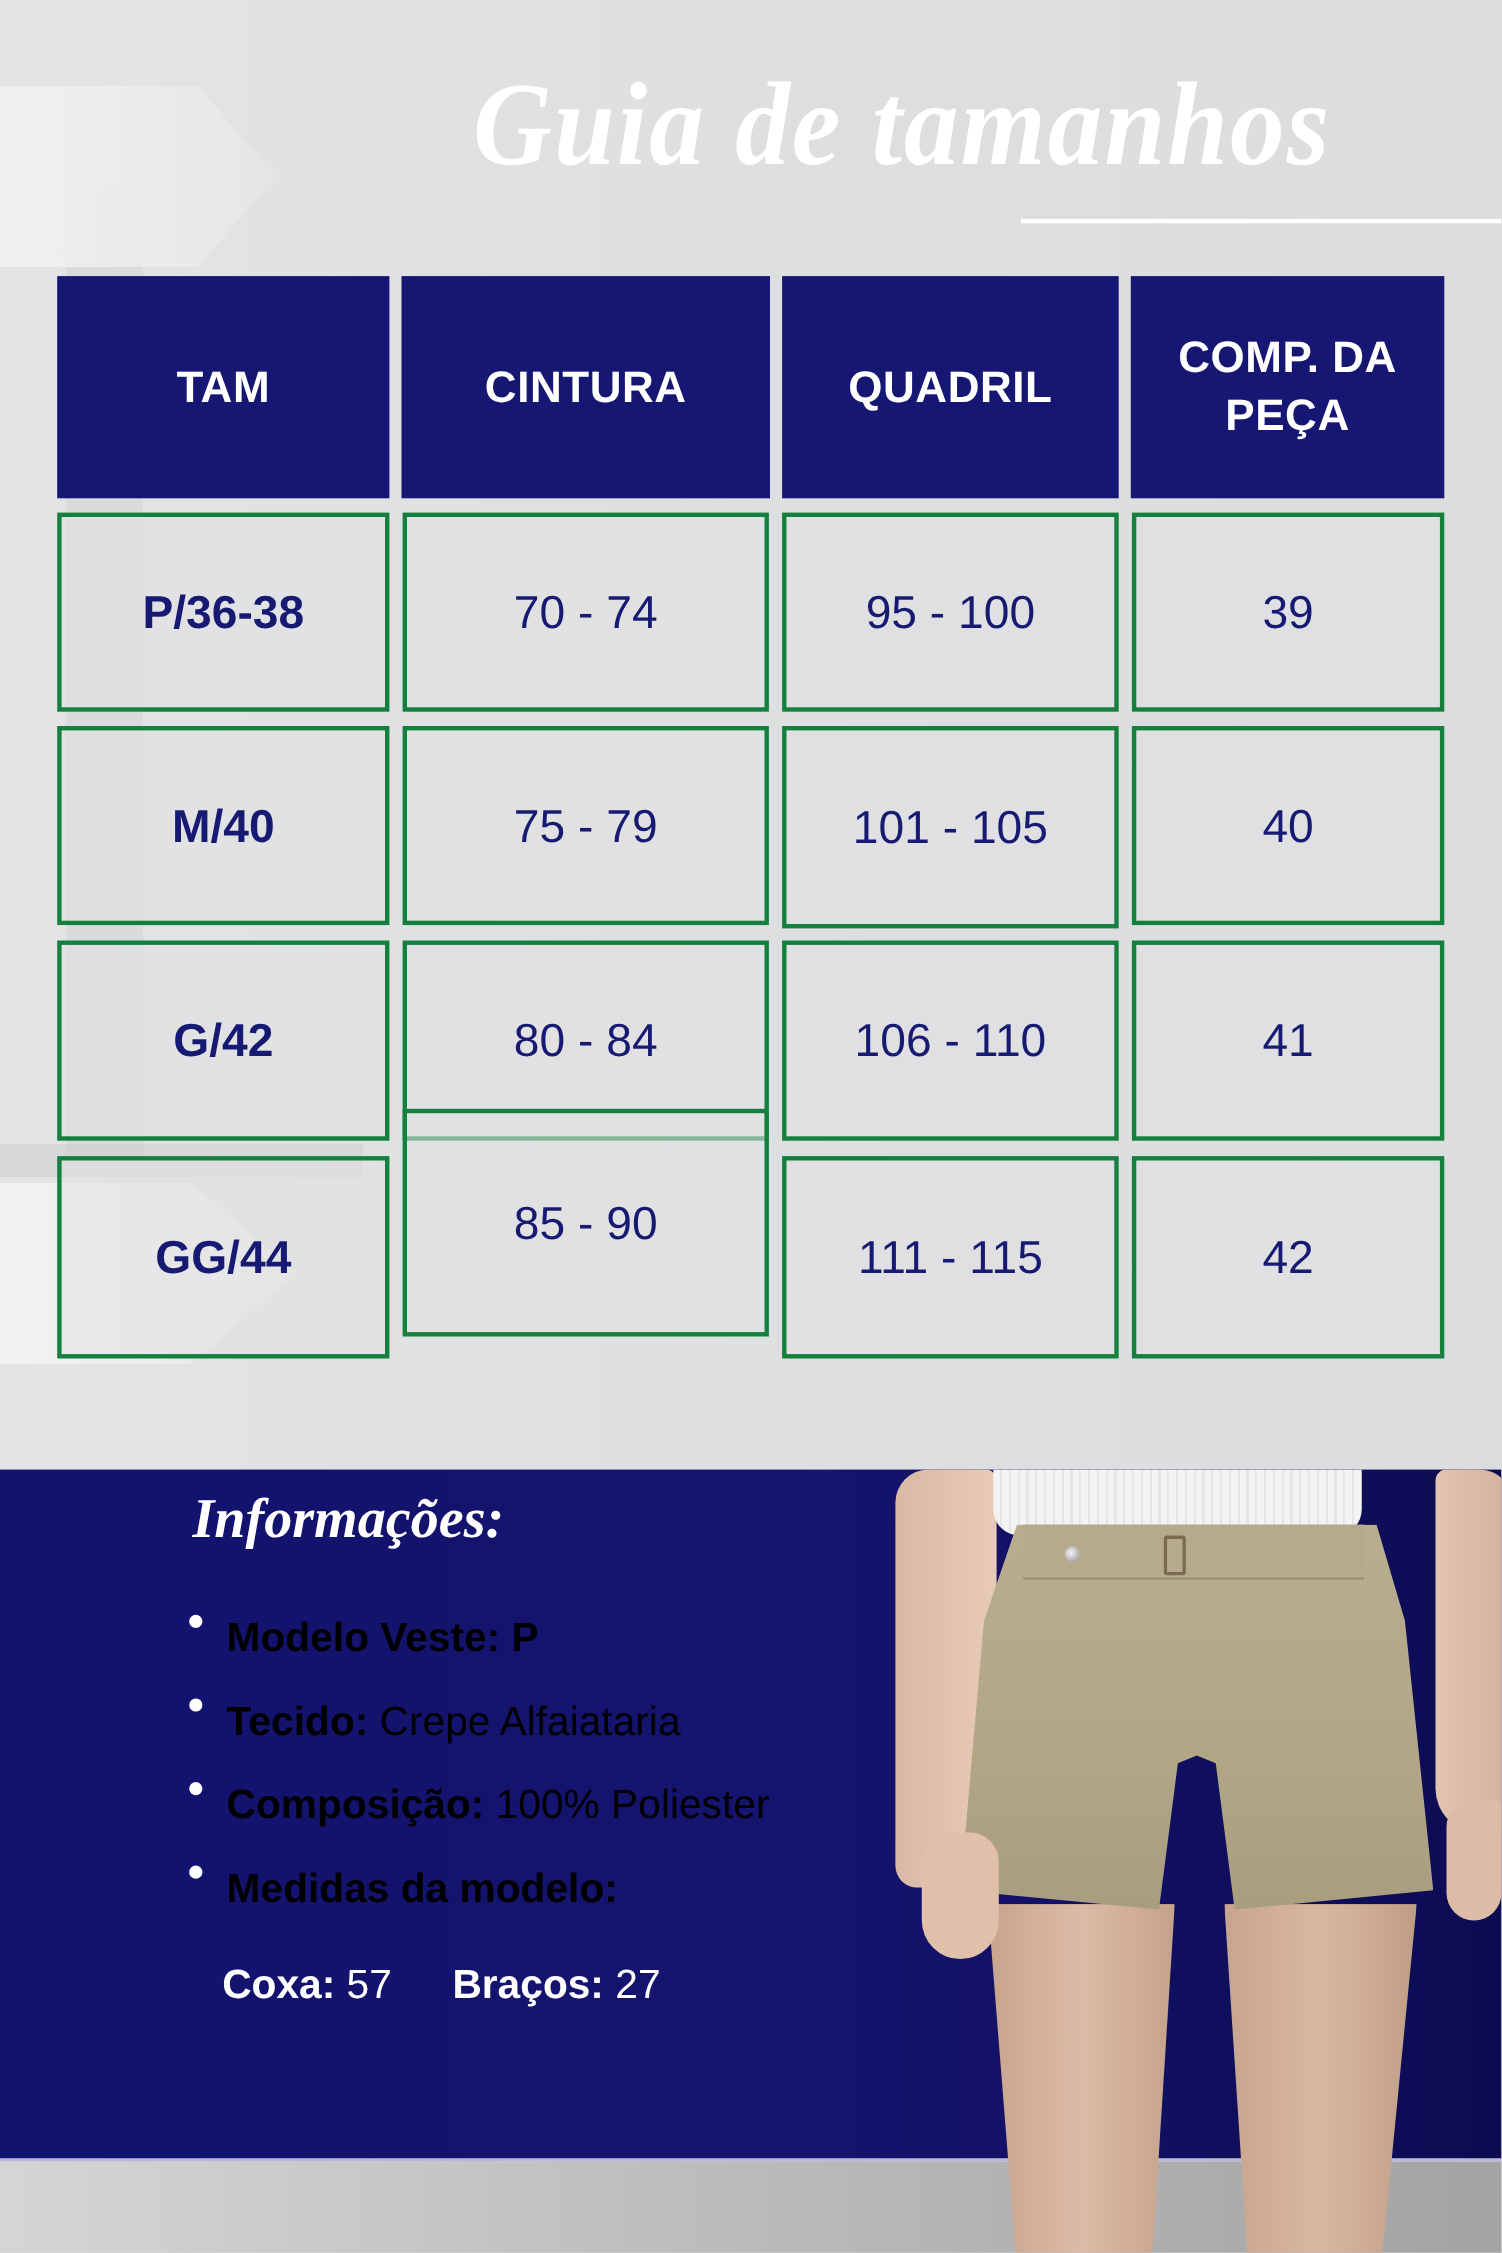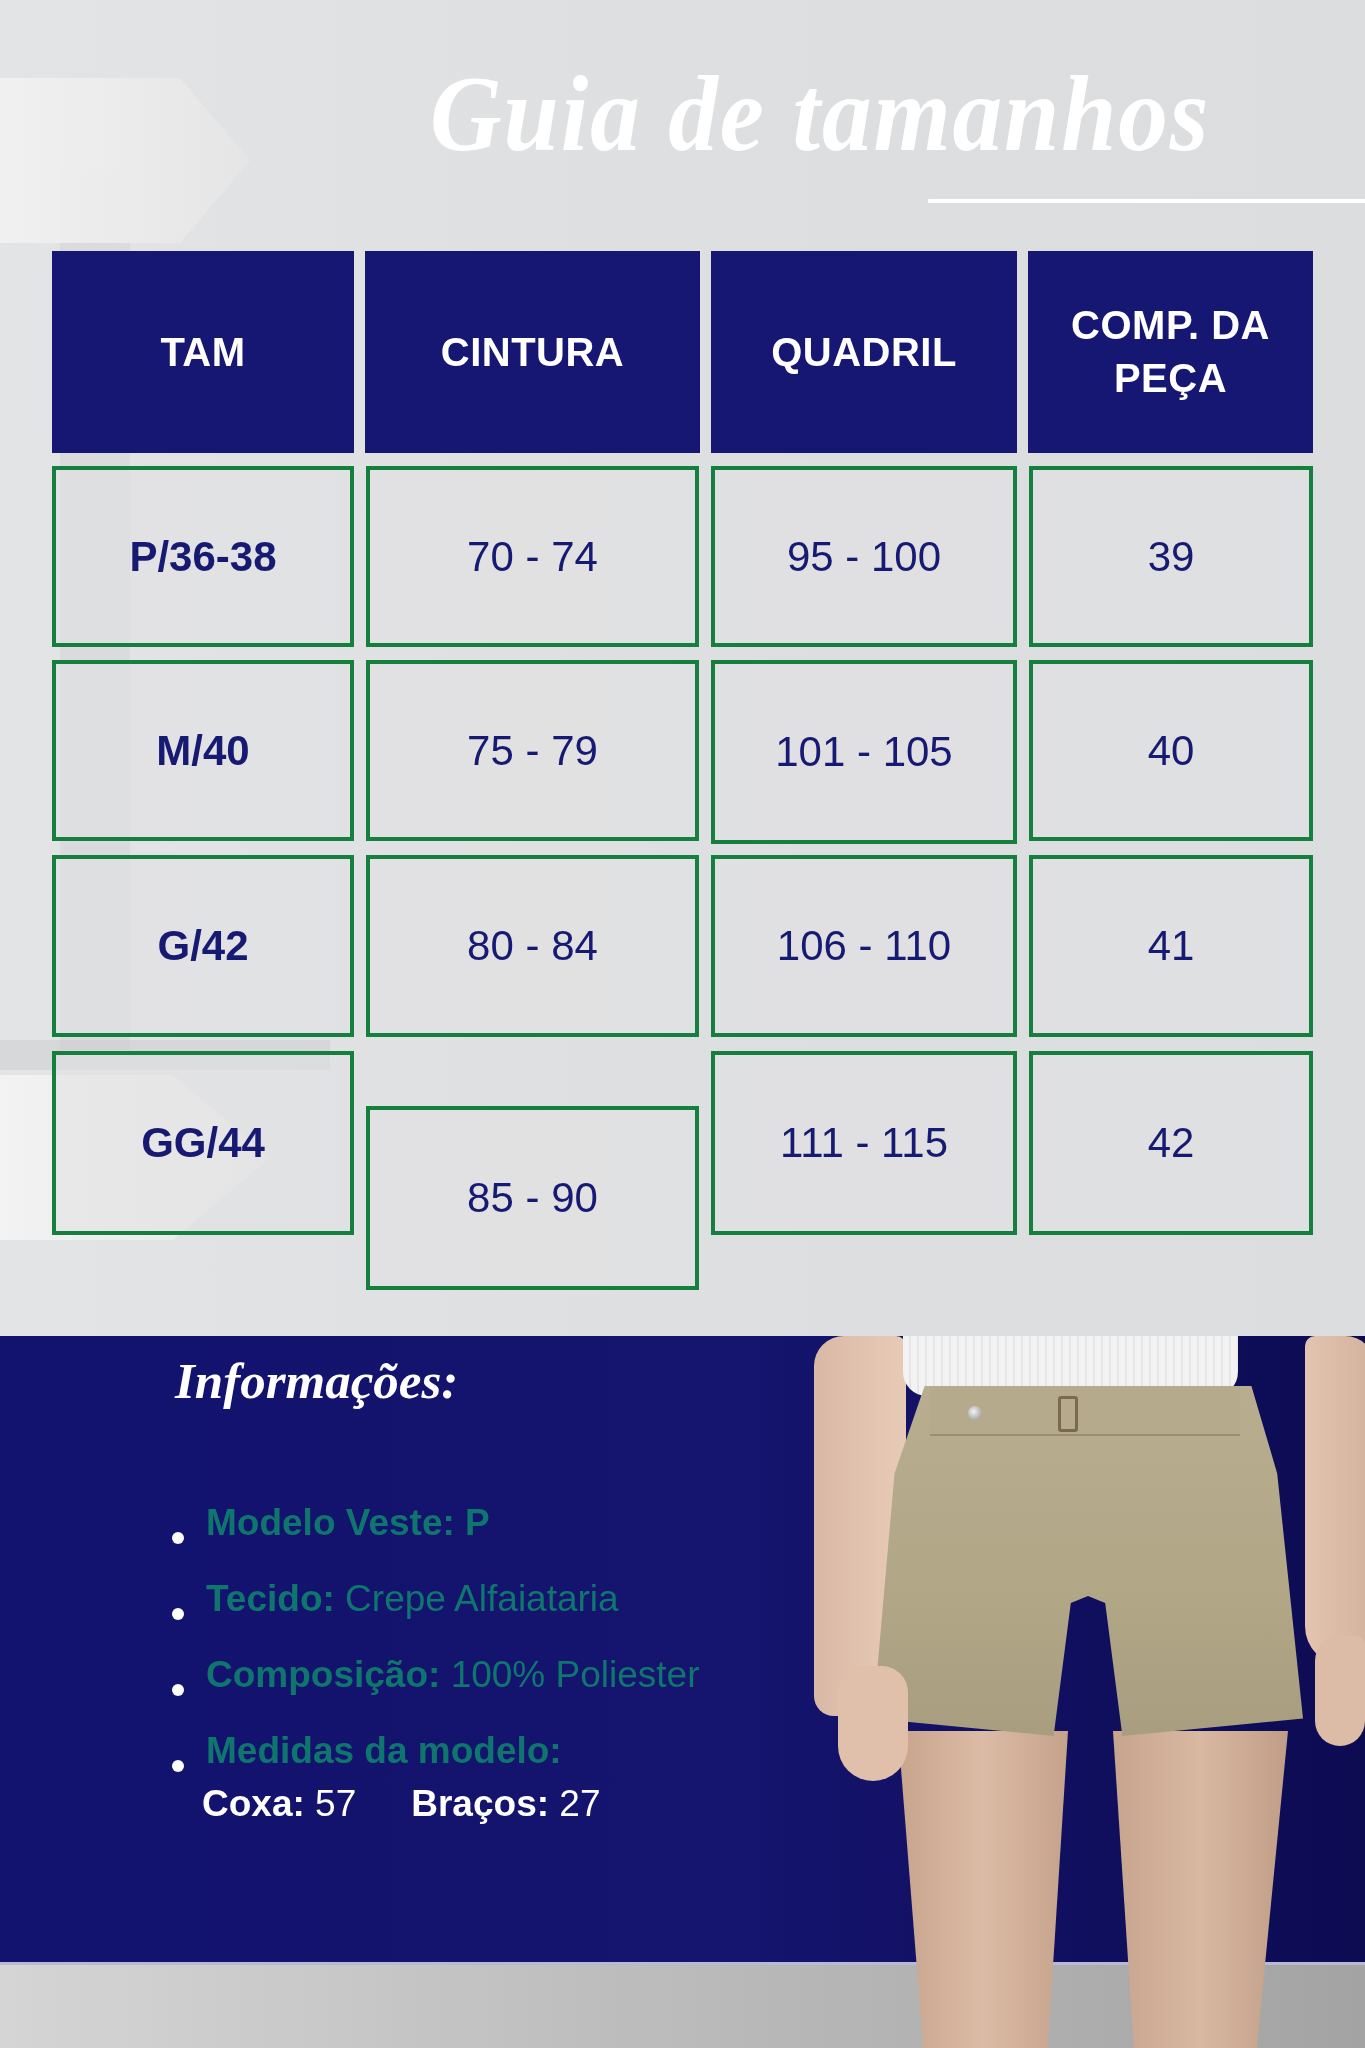--- a/index.html
+++ b/index.html
@@ -124,22 +124,22 @@
     background: #dcbca7; border-radius: 30px 10px 30px 30px;
   }
 
   .info-title {
     position: absolute; left: 175px; top: 1352px;
     font-family: "Liberation Serif", serif; font-style: italic;
     font-size: 51px; color: #ffffff; white-space: nowrap;
   }
   .info-list { position: absolute; left: 172px; top: 1468px; list-style: none; }
   .info-item {
-    display: flex; align-items: flex-end; height: 76px;
-    font-size: 37px; color: #0f766e; white-space: nowrap;
+    display: flex; align-items: flex-start; height: 76px;
+    font-size: 37px; color: #000000; white-space: nowrap;
   }
   .bullet {
     width: 12px; height: 12px; border-radius: 50%; background: #ffffff;
     margin-right: 22px; flex: none;
   }
   .b { font-weight: bold; }
   .measures { position: absolute; left: 202px; top: 1766px; }
   .m-row {
     display: flex; height: 76px; align-items: center;
     font-size: 37px; color: #ffffff; white-space: nowrap;
@@ -178,21 +178,21 @@
   <div class="cell dcell" style="left:366px;top:660px;width:333px;height:181px;">75 - 79</div>
   <div class="cell dcell" style="left:711px;top:660px;width:306px;height:184px;">101 - 105</div>
   <div class="cell dcell" style="left:1029px;top:660px;width:284px;height:181px;">40</div>
 
   <div class="cell dcell first" style="left:52px;top:855px;width:302px;height:182px;">G/42</div>
   <div class="cell dcell" style="left:366px;top:855px;width:333px;height:182px;">80 - 84</div>
   <div class="cell dcell" style="left:711px;top:855px;width:306px;height:182px;">106 - 110</div>
   <div class="cell dcell" style="left:1029px;top:855px;width:284px;height:182px;">41</div>
 
   <div class="cell dcell first" style="left:52px;top:1051px;width:302px;height:184px;">GG/44</div>
-  <div class="cell dcell" style="left:366px;top:1106px;width:333px;height:184px;">85 - 90</div>
+  <div class="cell dcell" style="left:366px;top:1008px;width:333px;height:207px;">85 - 90</div>
   <div class="cell dcell" style="left:711px;top:1051px;width:306px;height:184px;">111 - 115</div>
   <div class="cell dcell" style="left:1029px;top:1051px;width:284px;height:184px;">42</div>
 </div>
 
 <div class="band"></div>
 <div class="bottom-strip"></div>
 
 <div class="photo" title="Model wearing beige tailored high-waist shorts with belt buckle and white ribbed top">
   <div class="arm-l"></div>
   <div class="arm-r"></div>

